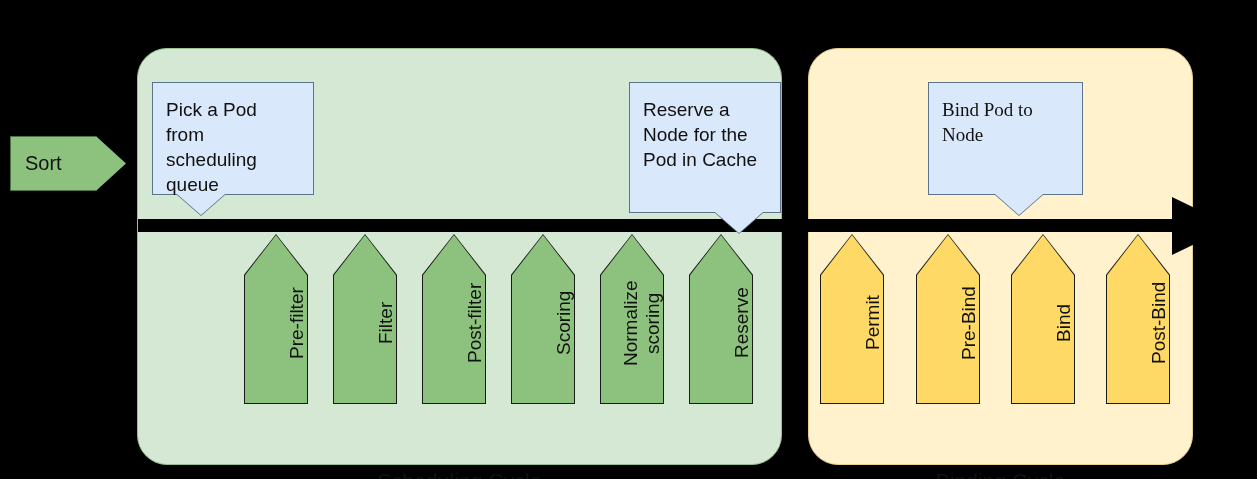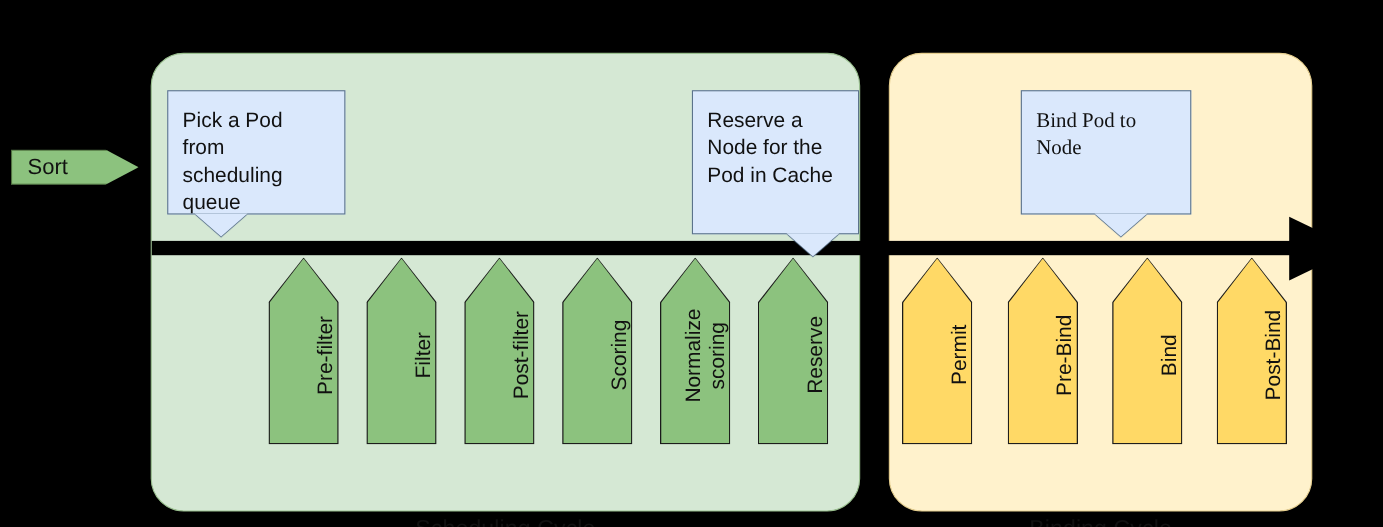--- a/index.html
+++ b/index.html
@@ -69,21 +69,21 @@
     border-bottom: 29px solid transparent;
     border-left: 60px solid #000000;
   }
 
   
   #sort-arrow {
     position: absolute;
     left: 10px;
     top: 136px;
     width: 116px;
-    height: 32px;
+    height: 55px;
     background: #8CC27E;
     border: 1px solid #4f703f;
     box-sizing: border-box;
     clip-path: polygon(0 0, 74% 0, 100% 50%, 74% 100%, 0 100%);
     display: flex;
     align-items: center;
   }
   #sort-arrow .sort-text {
     font-size: 20px;
     color: #111111;

